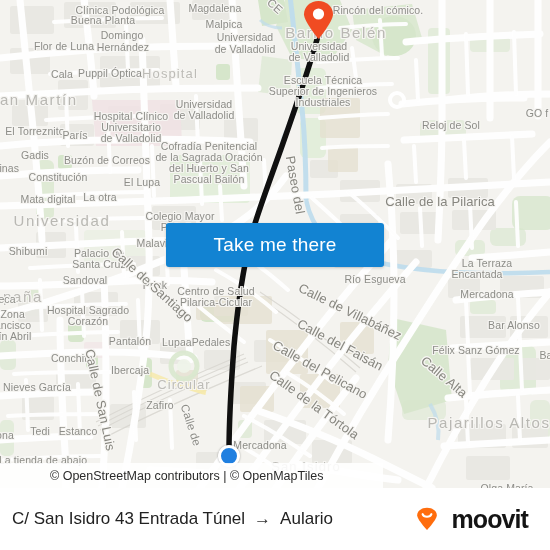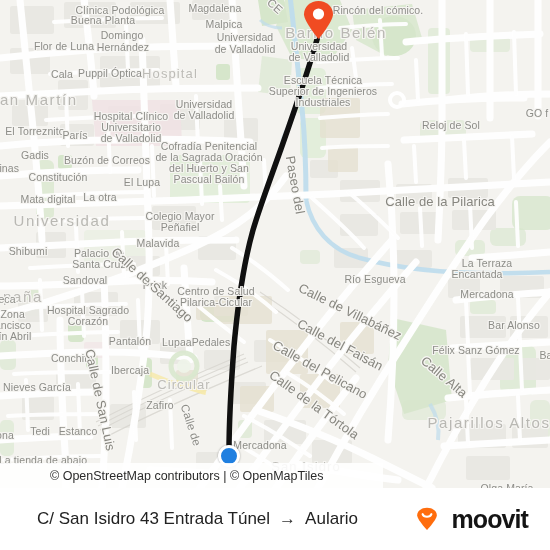--- a/index.html
+++ b/index.html
@@ -98,21 +98,21 @@
     left: 0; top: 488px;
     width: 550px; height: 62px;
     background: #ffffff;
     display: flex;
     align-items: center;
     justify-content: space-between;
   }
   #route-title {
     display: flex;
     align-items: center;
-    padding-left: 37px;
+    padding-left: 12px;
     font-size: 17px;
     color: #222222;
     white-space: nowrap;
   }
   #route-title .arrow {
     margin: 0 9px;
     font-size: 17px;
     color: #333333;
   }
   #brand {
@@ -482,20 +482,21 @@
 
     <div class="pin-wrap" style="left:302px; top:0px;">
       <svg width="33" height="40" viewBox="0 0 33 40">
         <path d="M16.5 39 C16.5 39 2 21.5 2 14.2 C2 6.6 8.5 1 16.5 1 C24.5 1 31 6.6 31 14.2 C31 21.5 16.5 39 16.5 39 Z" fill="#f04b22"></path>
         <circle cx="16.5" cy="14" r="5.6" fill="#ffffff"></circle>
       </svg>
     </div>
 
     <div class="origin-dot" style="left:218px; top:445px;"></div>
 
+    <button id="cta">Take me there</button>
 
     <div id="attribution">
       <span class="attr-text">© OpenStreetMap contributors | © OpenMapTiles</span>
     </div>
   </div>
 
   <div id="footer">
     <div id="route-title">
       <span>C/ San Isidro 43 Entrada Túnel</span>
       <span class="arrow">→</span>

